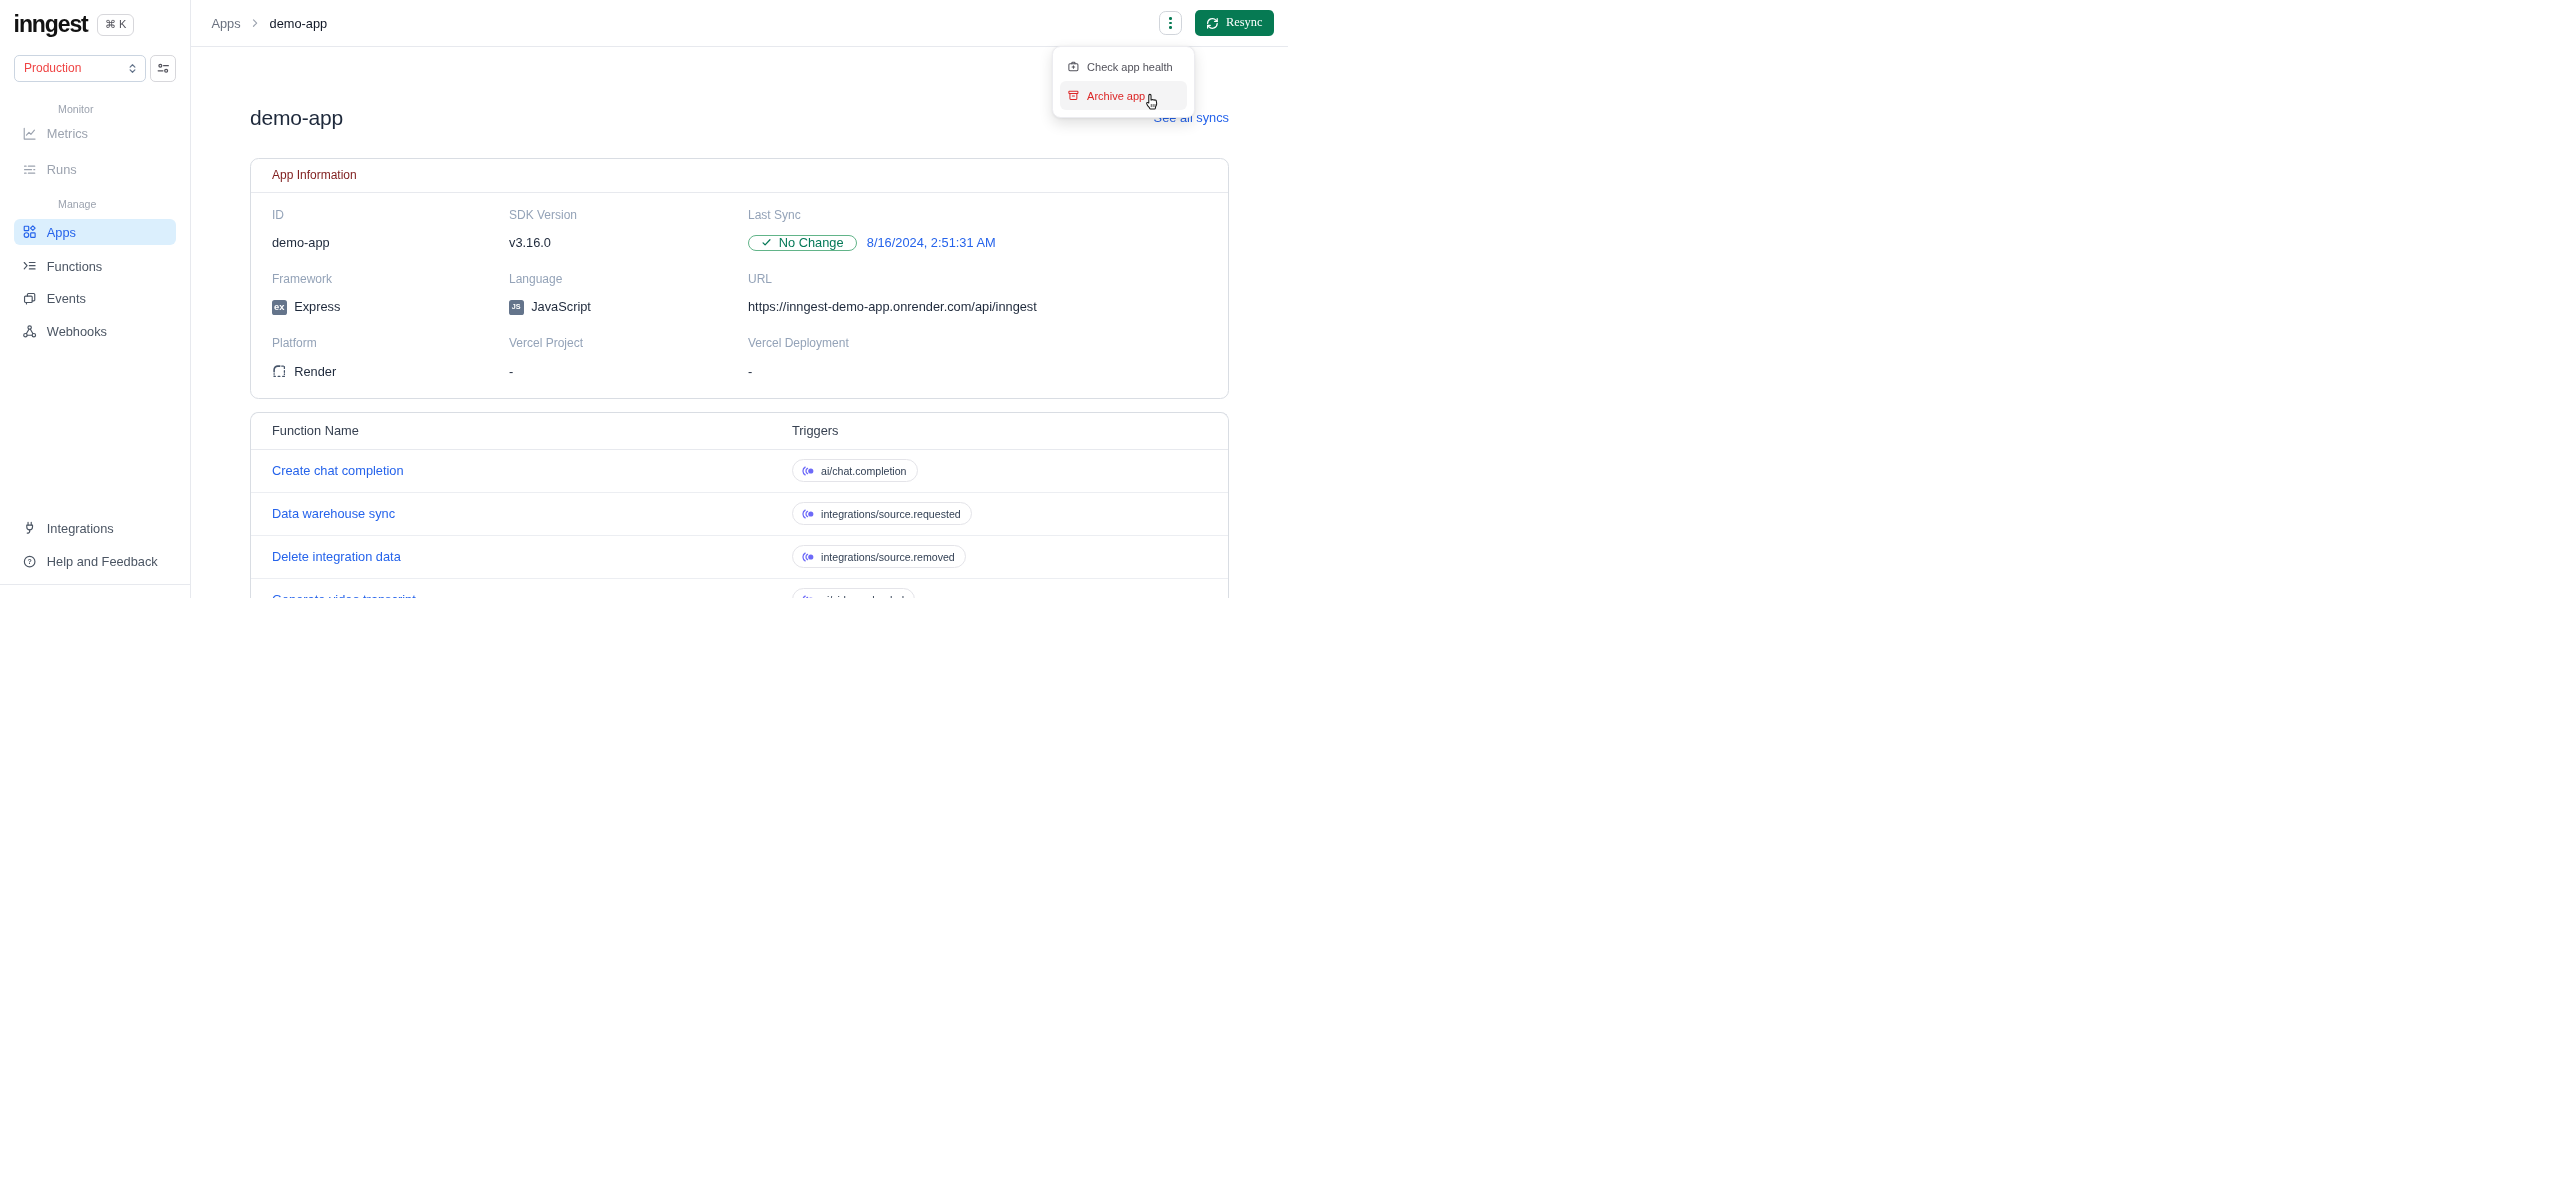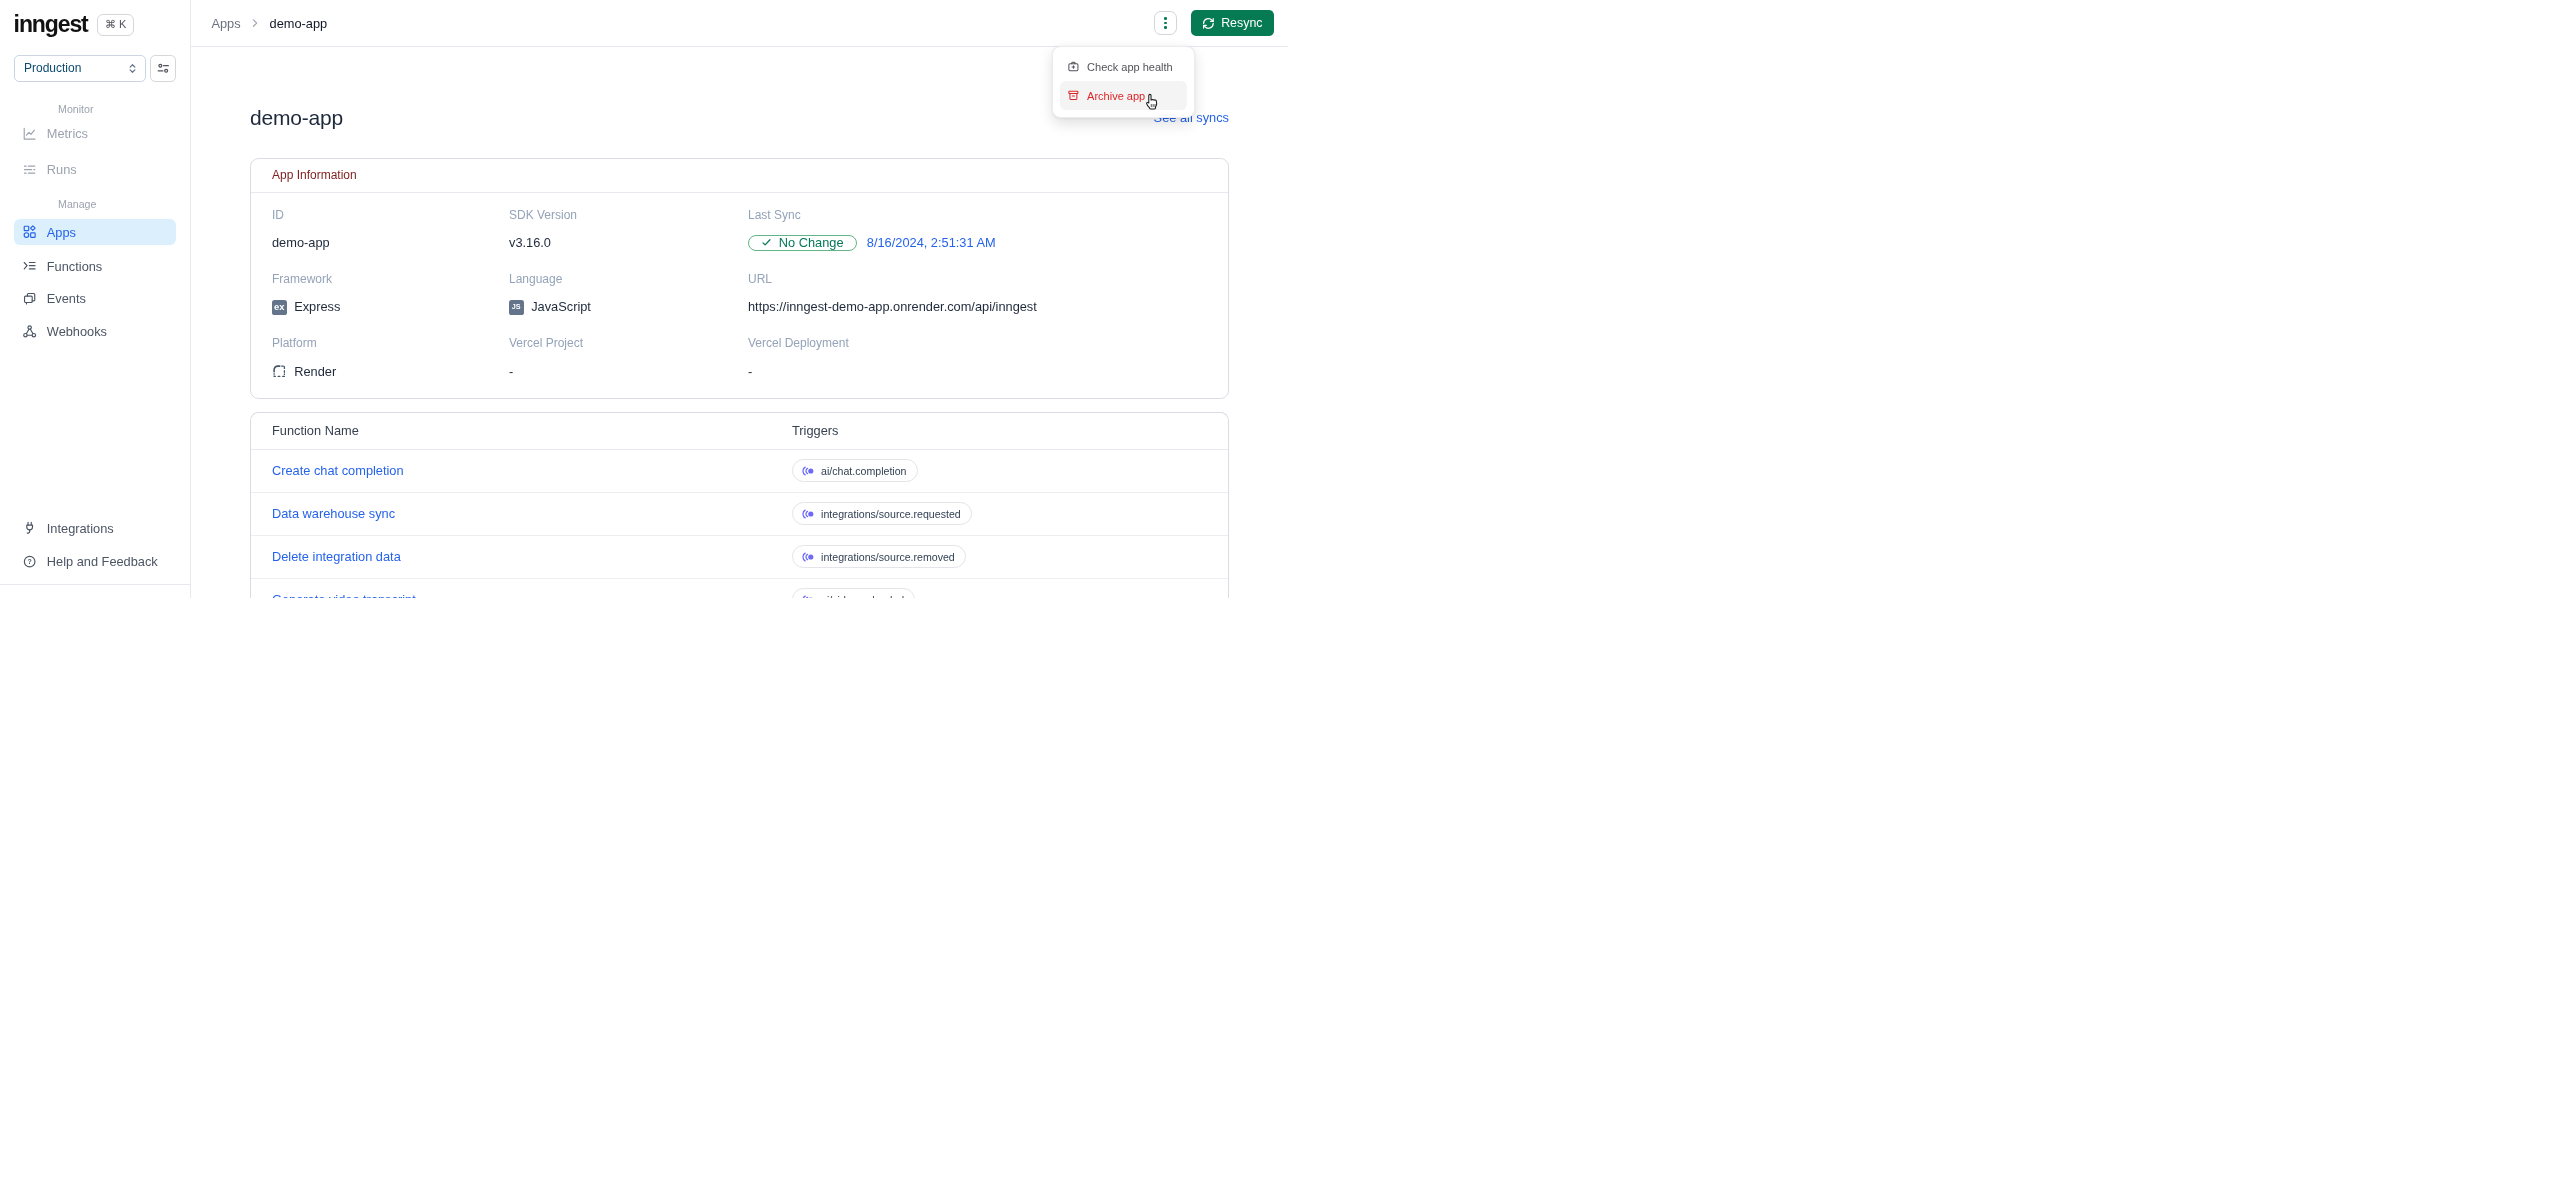--- a/index.html
+++ b/index.html
@@ -10,21 +10,21 @@
 
   
   .sidebar { position:absolute; left:0; top:0; bottom:0; width:191px; background:#fff;
     border-right:0.9px solid #e7e9ee; display:flex; flex-direction:column; padding:0 13.6px; z-index:10; }
   .logo-row { display:flex; align-items:center; gap:9.4px; margin-top:12px; height:25.6px; }
   .logo { font-size:23px; font-weight:800; letter-spacing:-1.1px; color:#121212; }
   .kbd-badge { border:0.9px solid #d7d7db; border-radius:6px; padding:3.4px 6.8px; font-size:11px;
     color:#52525b; display:flex; align-items:center; gap:2.6px; cursor:pointer; }
   .env-row { display:flex; gap:4.3px; margin-top:17px; }
   .env-select { width:134px; height:27px; border:0.9px solid #cbd5e1; border-radius:5.1px; display:flex;
-    align-items:center; justify-content:space-between; padding:0 6.8px 0 9.4px; color:#0c4a6e;
+    align-items:center; justify-content:space-between; padding:0 6.8px 0 9.4px; color:#ef4444;
     font-size:12px; font-weight:500; cursor:pointer; }
   .icon-btn { width:27px; height:27px; border:0.9px solid #d7d7db; border-radius:5.1px; display:flex;
     align-items:center; justify-content:center; color:#52525b; cursor:pointer; }
   .section-label { color:#9ca3af; font-size:10.6px; margin-left:8.5px; height:13.6px;padding-left:36px; }
   .lbl-monitor { margin-top:21px; }
   .lbl-manage { margin-top:15.3px; }
   .nav-item { display:flex; align-items:center; gap:9.4px; height:25px; border-radius:6px;
     padding:0 8.5px; font-size:12.8px; color:#4b5563; cursor:pointer; flex:none; }
   .nav-item svg { width:15.3px; height:15.3px; flex:none; }
   .nav-item.muted { color:#9ca3af; }
@@ -43,21 +43,21 @@
   .crumb-root { color:#6b7280; cursor:pointer; }
   .crumb-sep { color:#9ca3af; }
   .crumb-current { color:#111827; font-weight:500; }
   .topbar-actions { display:flex; align-items:center; gap:13.6px; }
   .kebab-btn { width:23px; height:24px; border:0.9px solid #d1d5db; border-radius:6.8px; display:flex;
     align-items:center; justify-content:center; cursor:pointer; background:#fff; }
   .kebab-dots { display:flex; flex-direction:column; gap:2.1px; }
   .kebab-dots i { width:2.6px; height:2.6px; border-radius:50%; background:#067a53; }
   .resync-btn { height:26.4px; background:#067a53; color:#fff; border:none; border-radius:5.1px;
     display:flex; align-items:center; gap:6.8px; padding:0 11px; font-size:12.4px; font-weight:500;
-    cursor:pointer; font-family:Liberation Sans, sans-serif; }
+    cursor:pointer; font-family:Liberation Serif, serif; }
 
   .content { padding:0 59px; }
   .title-row { margin-top:58px; height:25.6px; display:flex; align-items:center; justify-content:space-between; }
   .page-title { font-size:21px; font-weight:500; color:#1e293b; letter-spacing:-0.2px; }
   .syncs-link { color:#2563eb; font-size:12.8px; text-decoration:none; cursor:pointer; }
 
   .card { border:0.9px solid #d9dde3; border-radius:8.5px; background:#fff; }
   .card-appinfo { margin-top:27px; }
   .card-header { padding:9.4px 21px 10.2px; font-size:12px; font-weight:500; color:#7f1d1d;
     border-bottom:0.9px solid #e7e9ee; }

